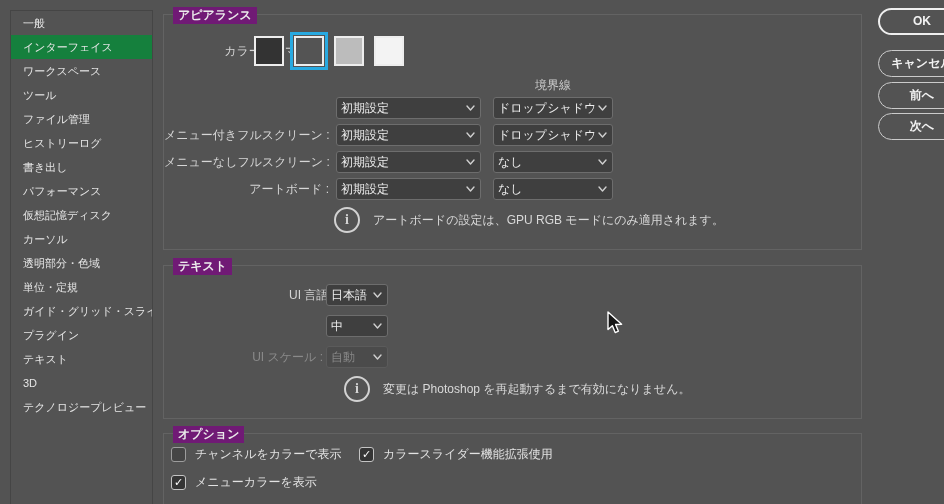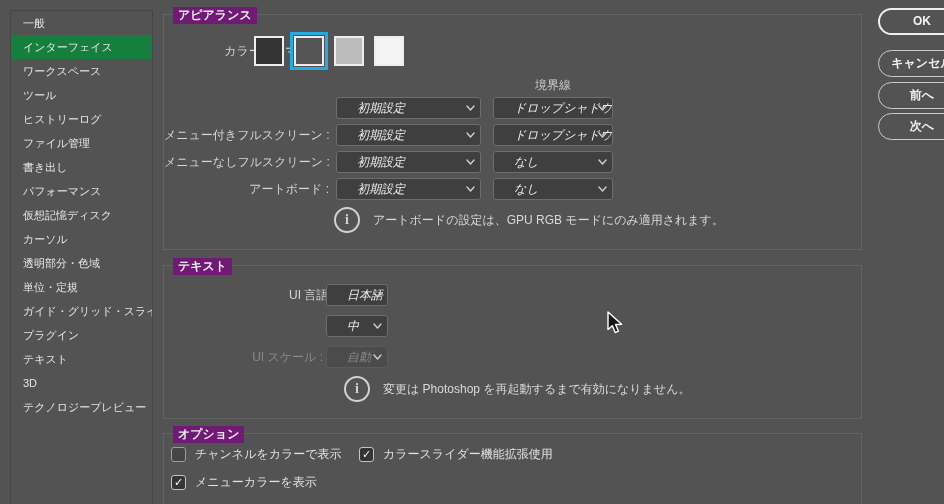--- a/index.html
+++ b/index.html
@@ -29,22 +29,22 @@
   .g-options{left:163px;top:433px;width:697px;height:92px;}
   .lbl{
     position:absolute;text-align:right;color:#d6d6d6;white-space:nowrap;
     line-height:22px;overflow:hidden;
   }
   .lbl.disabled{color:#8a8a8a;}
   .col-header{position:absolute;text-align:center;color:#cccccc;white-space:nowrap;}
   .dropdown{
     position:absolute;height:22px;box-sizing:border-box;
     background:#3f3f3f;border:1px solid #6d6d6d;border-radius:3px;
-    color:#ededed;line-height:20px;padding:0 20px 0 20px;
-    white-space:nowrap;overflow:hidden;cursor:default;font-style:italic;
+    color:#ededed;line-height:20px;padding:0 20px 0 4px;
+    white-space:nowrap;overflow:hidden;cursor:default;
   }
   .dropdown .chev{
     position:absolute;right:5px;top:50%;margin-top:-4px;width:9px;height:8px;
   }
   .dropdown .chev svg{display:block;}
   .dropdown.disabled{background:#4b4b4b;border-color:#5b5b5b;color:#878787;}
   .swatches{position:absolute;display:flex;gap:10px;align-items:center;}
   .swatch{
     width:26px;height:26px;border:2px solid #ededed;cursor:pointer;
   }
@@ -79,22 +79,22 @@
   .cursor{position:absolute;left:606px;top:311px;pointer-events:none;}
 </style>
 </head>
 <body>
 
 <div class="sidebar" id="sidebar">
     <div class="side-item">一般</div>
     <div class="side-item selected">インターフェイス</div>
     <div class="side-item">ワークスペース</div>
     <div class="side-item">ツール</div>
+    <div class="side-item">ファイル管理</div>
     <div class="side-item">ヒストリーログ</div>
-    <div class="side-item">ファイル管理</div>
     <div class="side-item">書き出し</div>
     <div class="side-item">パフォーマンス</div>
     <div class="side-item">仮想記憶ディスク</div>
     <div class="side-item">カーソル</div>
     <div class="side-item">透明部分・色域</div>
     <div class="side-item">単位・定規</div>
     <div class="side-item">ガイド・グリッド・スライス</div>
     <div class="side-item">プラグイン</div>
     <div class="side-item">テキスト</div>
     <div class="side-item">3D</div>

